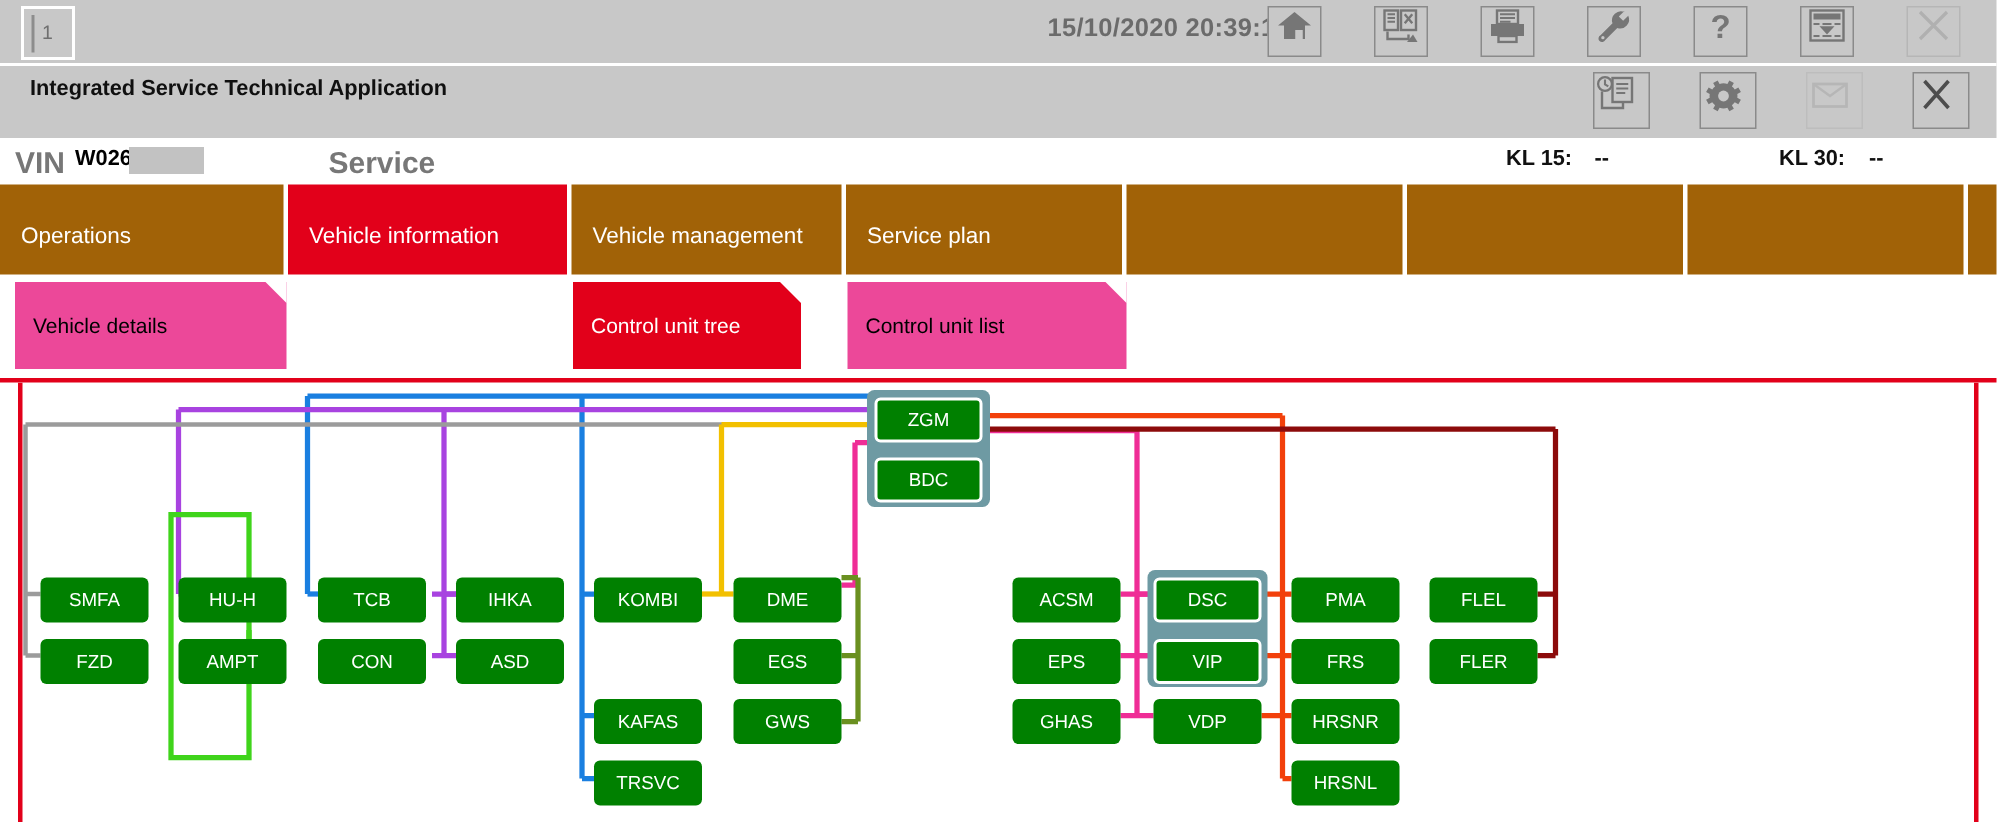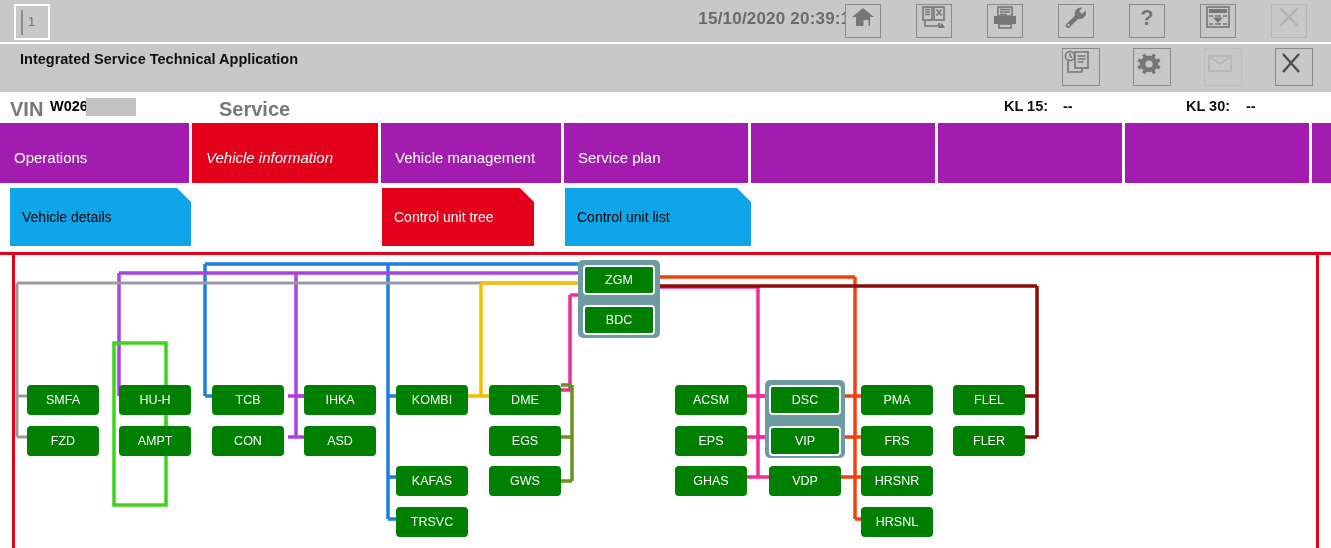--- a/index.html
+++ b/index.html
@@ -31,29 +31,29 @@
   .icon2.dim{border-color:#bdbdbd;}
 
   
   .vinrow{position:absolute;left:0;top:92px;width:1331px;height:31px;background:#fff;}
   .lbl{position:absolute;font-size:20px;font-weight:bold;color:#777;top:6px;}
   .val{position:absolute;font-size:14.5px;font-weight:bold;color:#000;top:6px;}
   .vinmask{position:absolute;left:86px;top:98px;width:50px;height:18px;background:#c2c2c2;}
 
   
   .maintabs{position:absolute;left:0;top:123px;width:1331px;height:60px;background:#fff;}
-  .mtab{position:absolute;top:0;height:60px;background:#a21caf;color:#fff;
+  .mtab{position:absolute;top:0;height:60px;background:#a16207;color:#fff;
         font-size:15px;box-sizing:border-box;padding:8px 12px 0 14px;
         display:flex;align-items:center;line-height:17px;}
-  .mtab.active{background:#e2001a;font-style:italic;}
+  .mtab.active{background:#e2001a;}
   .mtab.empty{padding:0;}
 
   
   .subtabs{position:absolute;left:0;top:188px;width:1331px;height:64px;background:#fff;}
-  .stab{position:absolute;top:0;height:58px;background:#0ea5e9;color:#000;font-size:14px;
+  .stab{position:absolute;top:0;height:58px;background:#ec4899;color:#000;font-size:14px;
         box-sizing:border-box;padding:0 12px;display:flex;align-items:center;
         line-height:18px;}
   .stab .corner{position:absolute;right:0;top:0;width:0;height:0;
         border-top:14px solid #fff;border-left:14px solid transparent;}
   .stab.active{background:#e2001a;color:#fff;}
   .stab.active .corner{border-top-color:#fff;}
 
   
   .canvas{position:absolute;left:0;top:252px;width:1331px;height:296px;background:#fff;
           border-top:3px solid #e2001a;box-sizing:border-box;overflow:hidden;}

